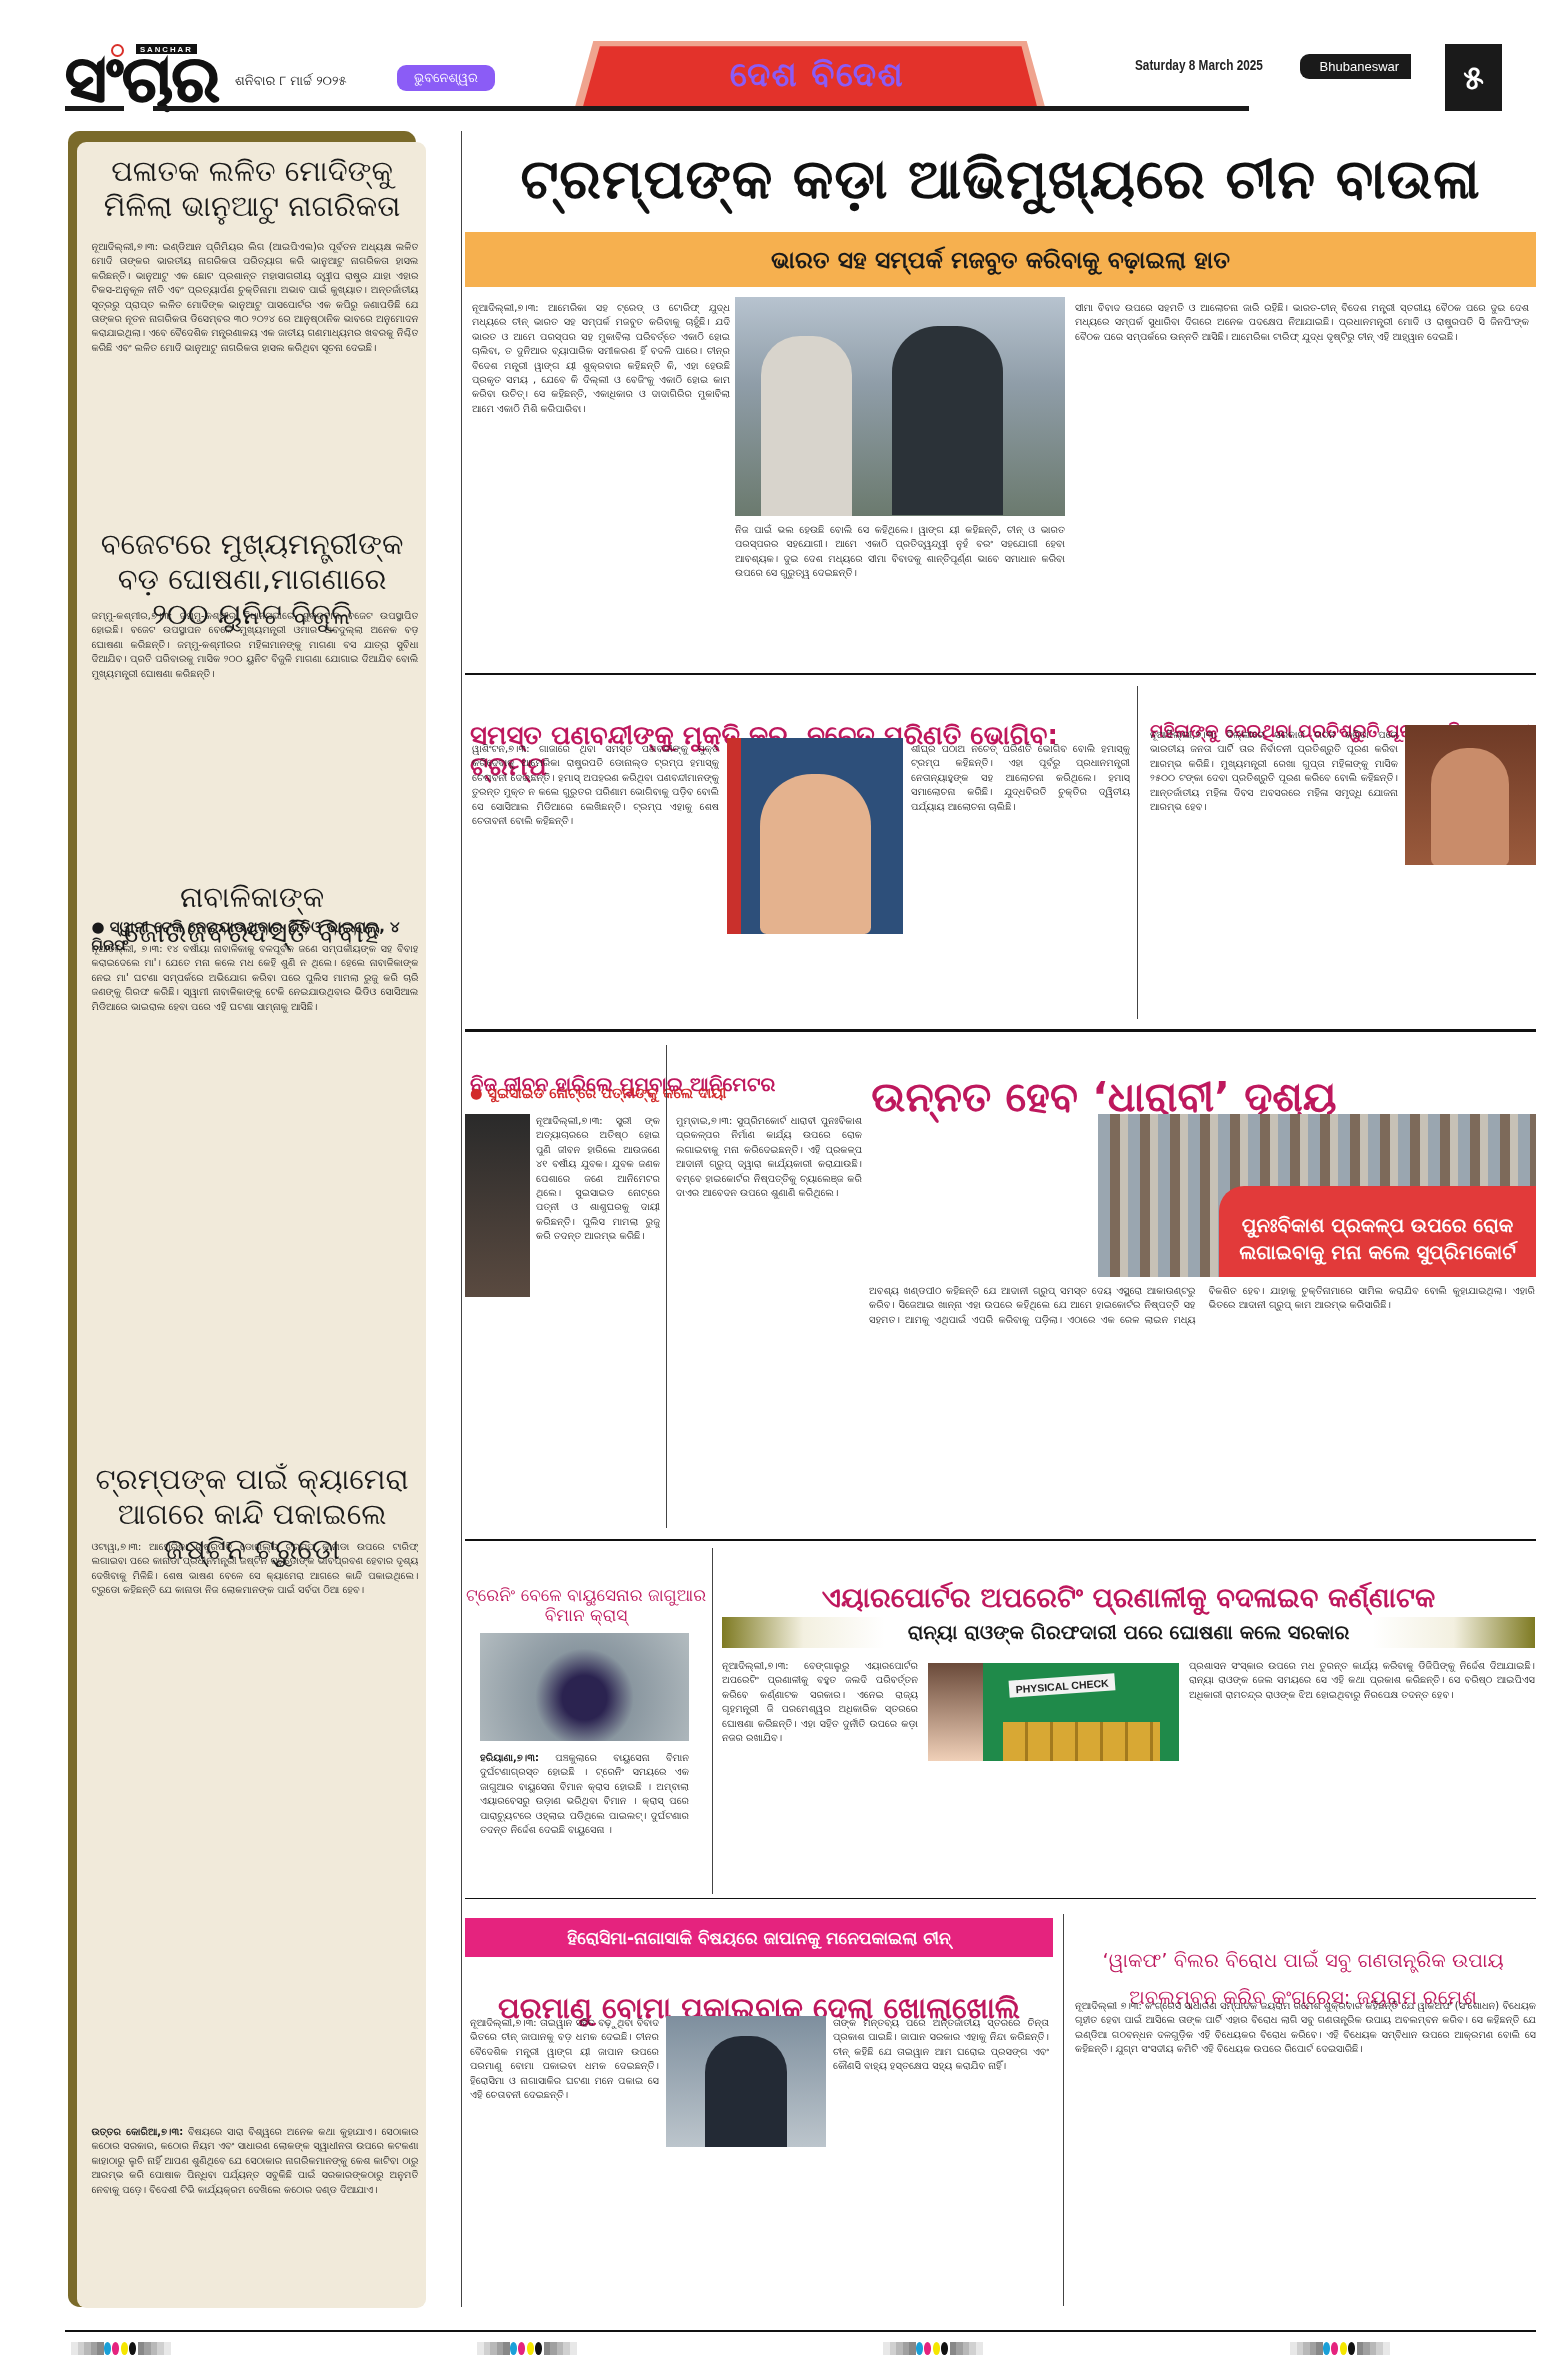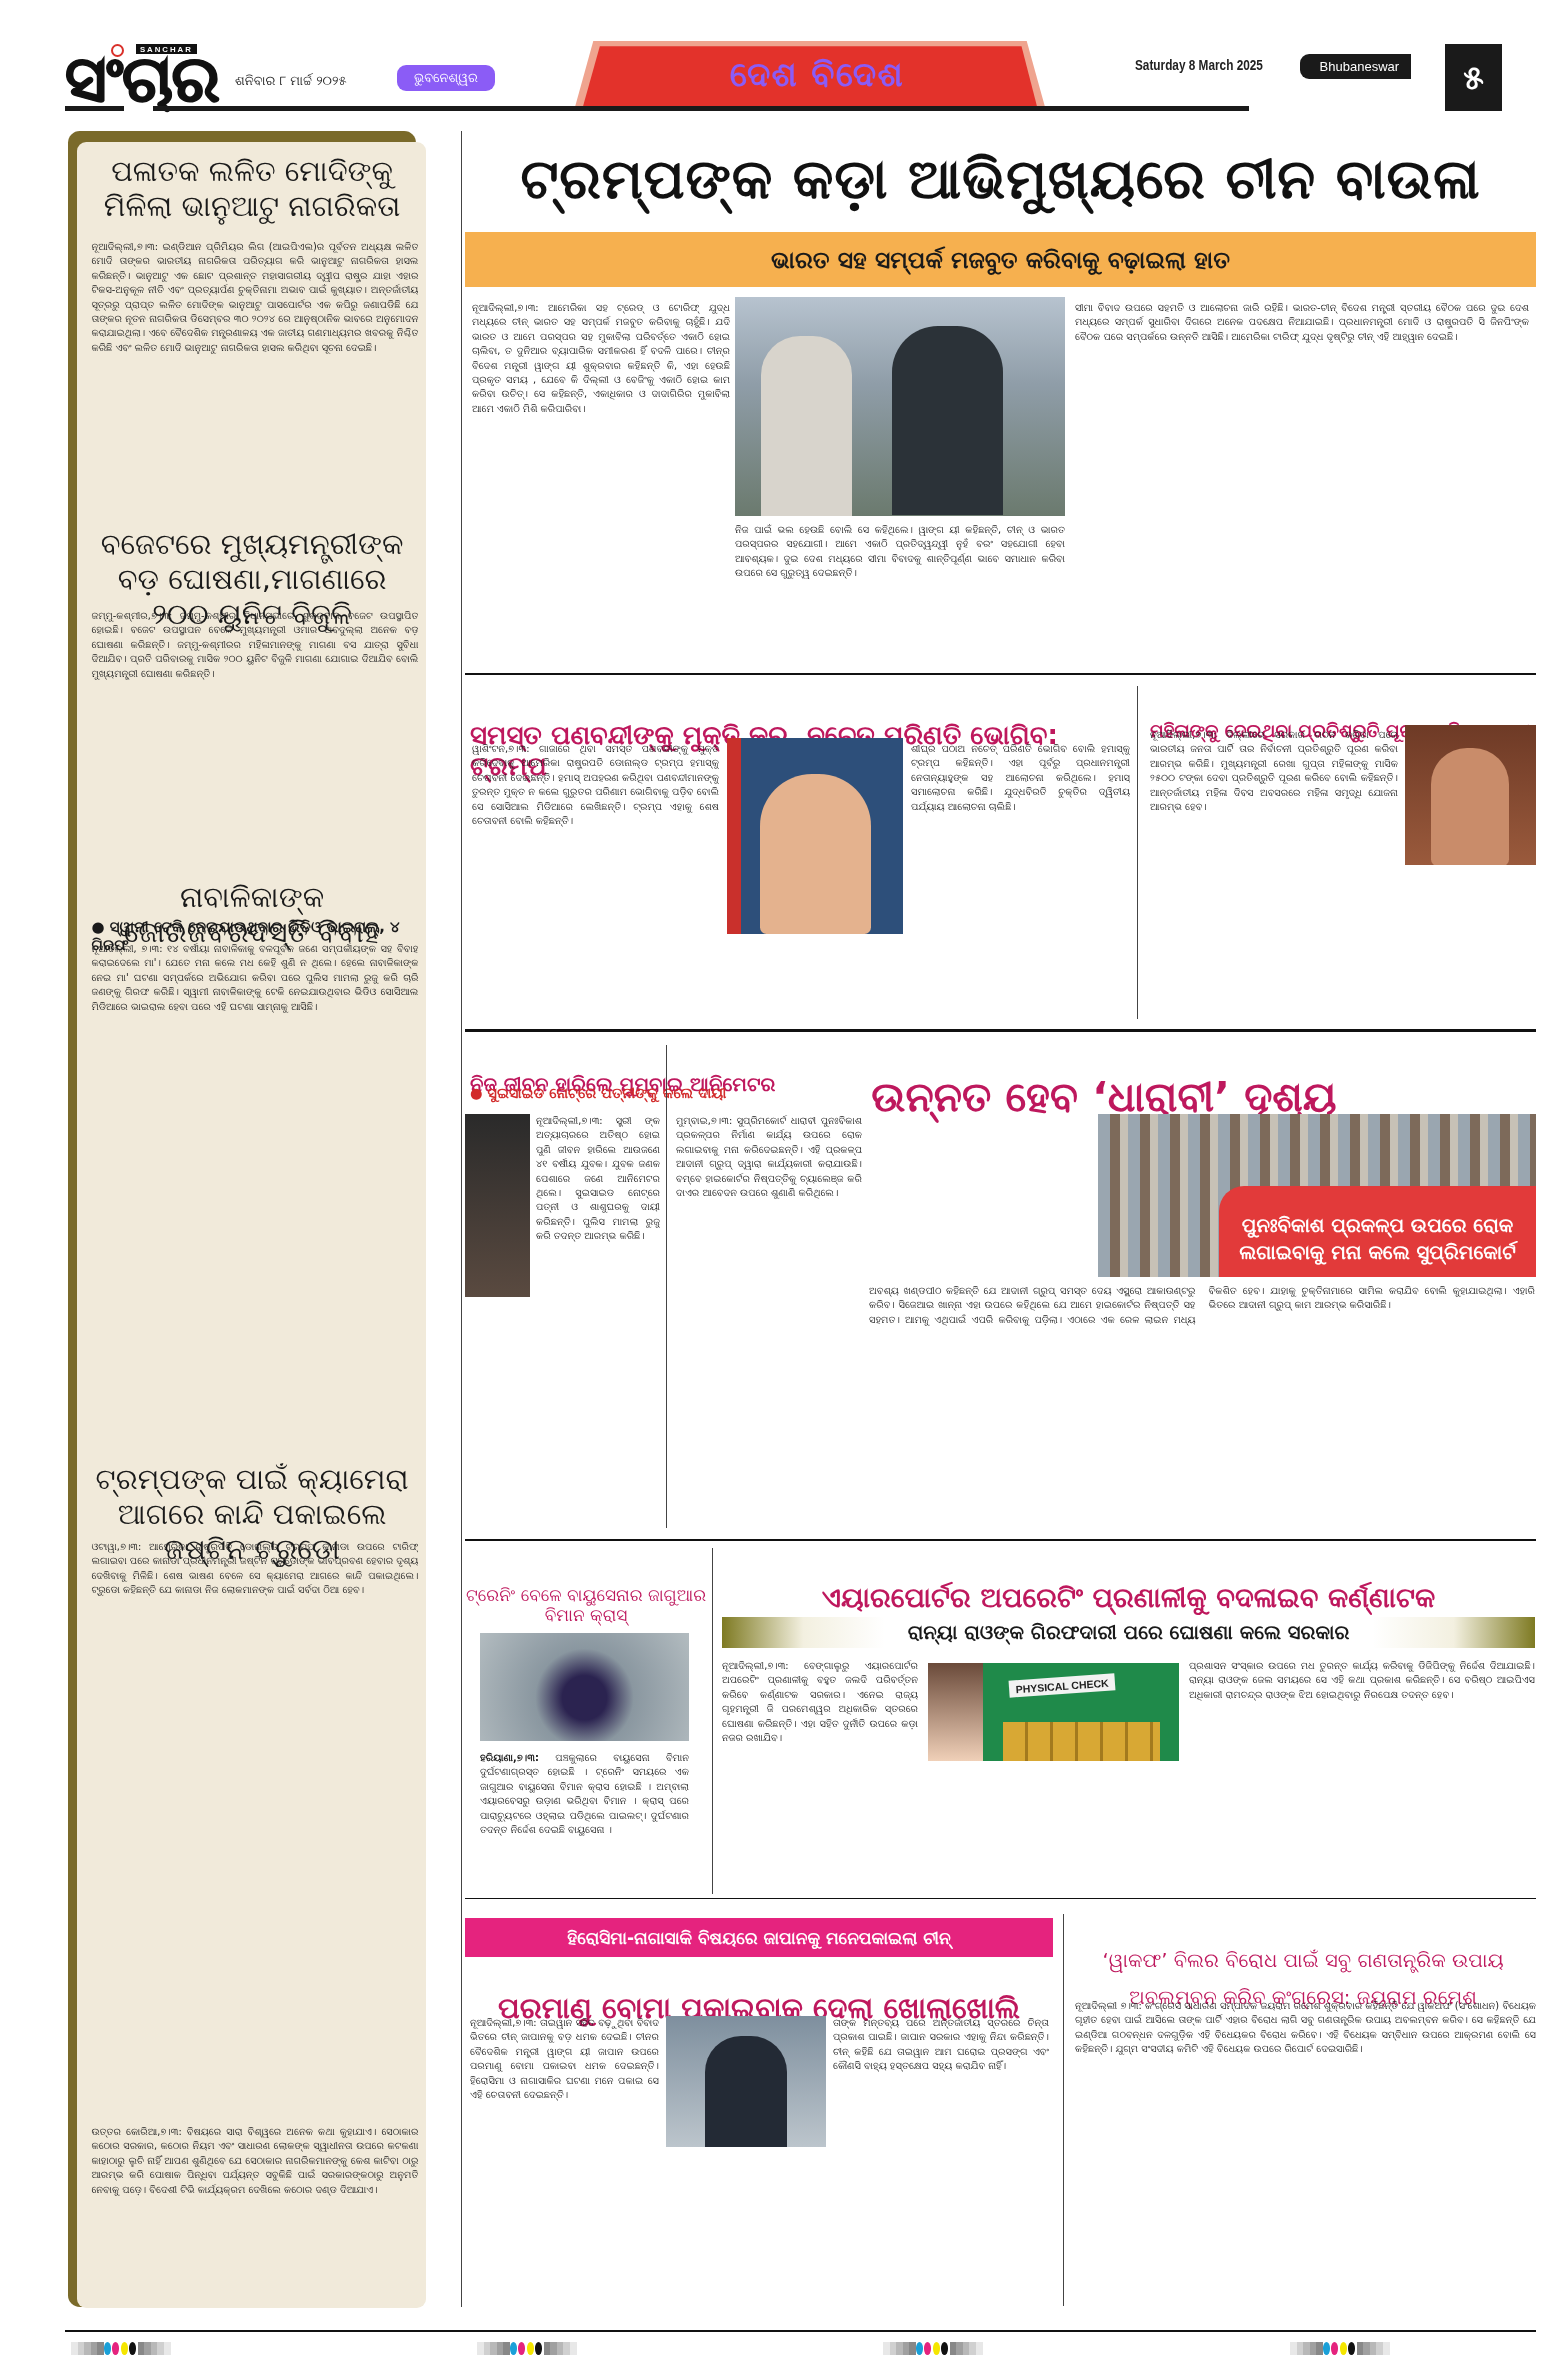--- a/index.html
+++ b/index.html
@@ -19,21 +19,21 @@
   .section-title{position:absolute;left:7px;top:0;width:470px;height:66px;display:flex;align-items:center;justify-content:center;color:#8b5cf6;font-size:34px;font-weight:bold;letter-spacing:1.3px;}
   .hdr-date-en{left:1135px;top:57px;font-family:"Liberation Sans",sans-serif;font-size:14.4px;color:#222;font-weight:bold;transform:scaleX(.82);transform-origin:left;}
   .hdr-city-en{left:1300px;top:54px;background:#1a1a1a;color:#fff;font-family:"Liberation Sans",sans-serif;font-size:13px;padding:5.2px 11.8px 5.2px 19.6px;border-radius:9.1px 0 0 9.1px;}
   .page-num{left:1445px;top:44px;width:57px;height:67px;background:#1a1a1a;color:#fff;font-size:33px;font-weight:bold;display:flex;align-items:center;justify-content:center;}
   
   .sidebar-shadow{left:68px;top:131px;width:348px;height:2176px;background:#7a6a2a;border-radius:11.8px;}
   .sidebar{left:77px;top:142px;width:349px;height:2166px;background:#f1eada;border-radius:9.1px;}
   .sb-h{position:absolute;left:9.1px;width:332px;text-align:center;font-size:29px;line-height:35px;color:#1a1a1a;}
   .sb-sub{position:absolute;left:14.4px;width:327px;font-size:15px;font-weight:bold;color:#1a1a1a;}
   .sb-body{position:absolute;left:14.4px;width:327px;font-size:9.8px;line-height:14.4px;text-align:justify;color:#222;overflow:hidden;}
-  .sb-body b{font-weight:normal;}
+  .sb-body b{font-weight:bold;}
   
   .vline{background:#444;width:1.3px;}
   .hline{background:#111;height:2px;}
   .lead-h{left:465px;top:147px;width:1071px;text-align:center;font-size:55px;font-weight:bold;color:#111;letter-spacing:0.7px;line-height:65px;}
   .lead-sub{left:465px;top:232px;width:1071px;height:55px;background:#f6b04f;display:flex;align-items:center;justify-content:center;font-size:23.5px;font-weight:bold;color:#1a1a1a;}
   .col{position:absolute;font-size:9.8px;line-height:14.4px;text-align:justify;overflow:hidden;color:#222;}
   .col b{font-weight:bold;}
   .photo{position:absolute;overflow:hidden;}
   .h2{position:absolute;font-weight:bold;color:#be185d;line-height:1.2;margin-top:24px;}
   .pill-red{background:#e23a3a;color:#fff;}

